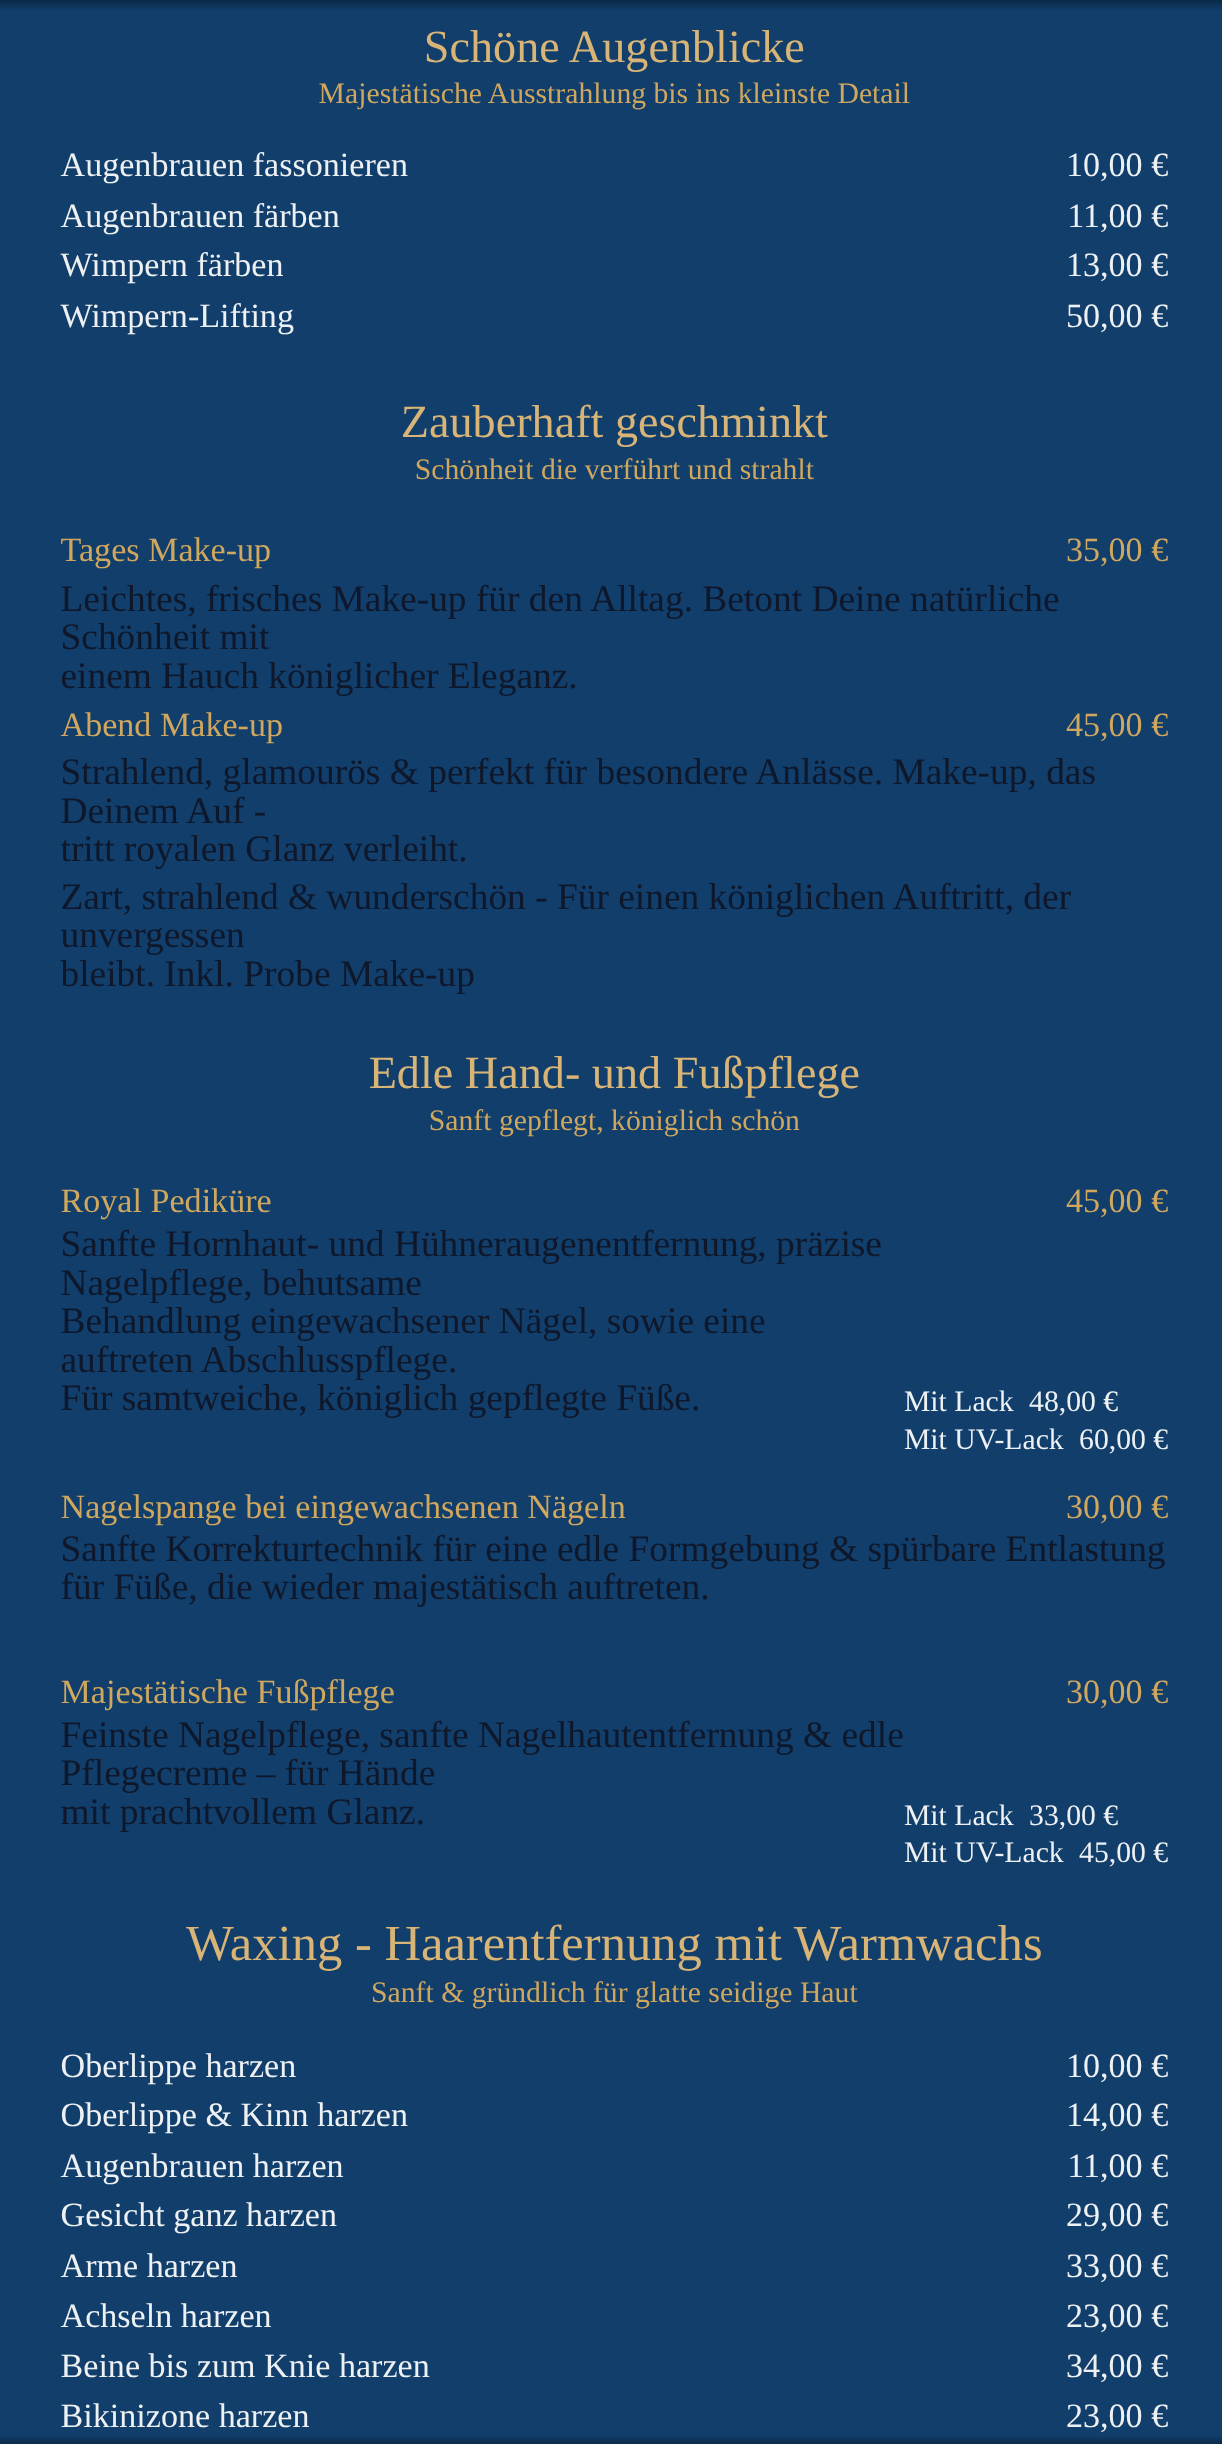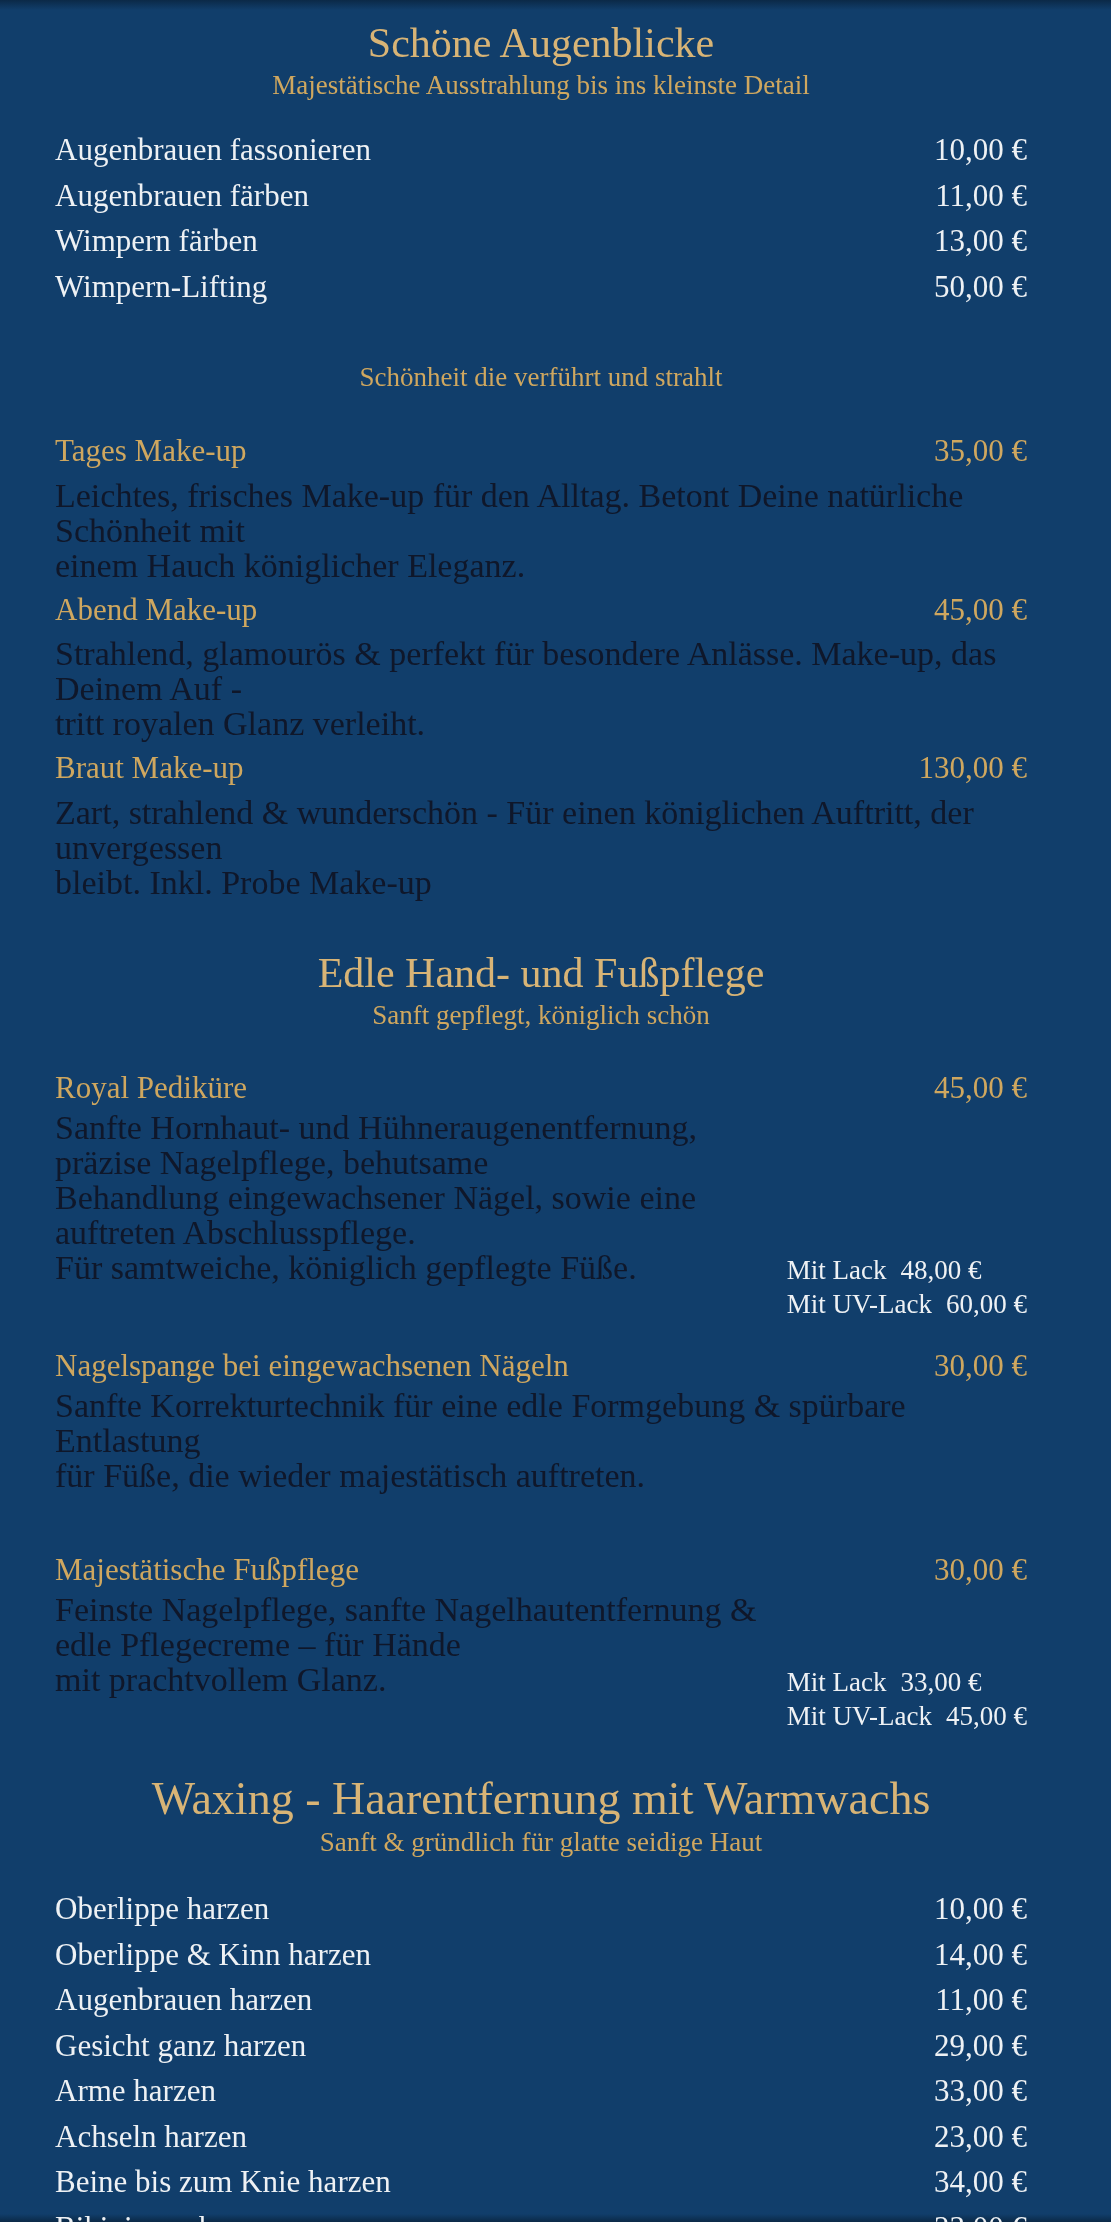--- a/index.html
+++ b/index.html
@@ -11,21 +11,21 @@
   }
   *{box-sizing:border-box;}
   html,body{margin:0;padding:0;}
   body{
     width:1111px;height:2222px;
     background:linear-gradient(180deg,var(--bg-edge) 0px,var(--bg) 10px,var(--bg) calc(100% - 8px),var(--bg-edge) 100%);
     font-family:"Liberation Serif","DejaVu Serif",serif;
     color:var(--white);
     overflow:hidden;
   }
-  .page{width:1111px;height:2222px;padding:20px 84px 0 55px;}
+  .page{width:1111px;height:2222px;padding:20px 49px 0 55px;}
 
   .section-title{
     margin:0;font-weight:normal;text-align:center;
     font-size:42px;line-height:1.12;color:var(--gold-bright);
   }
   .section-subtitle{
     margin:2px 0 0;font-weight:normal;text-align:center;
     font-size:27px;line-height:1.2;color:var(--gold);
   }
 
@@ -89,20 +89,21 @@
         <span class="price">13,00 €</span>
       </div>
       <div class="row">
         <span class="name">Wimpern-Lifting</span>
         <span class="price">50,00 €</span>
       </div>
     </div>
   </section>
 
   <section class="section-makeup">
+    <h1 class="section-title">Zauberhaft geschminkt</h1>
     <h2 class="section-subtitle">Schönheit die verführt und strahlt</h2>
 
     <div class="gold-item first">
       <div class="gold-row">
         <span class="name">Tages Make-up</span>
         <span class="price">35,00 €</span>
       </div>
       <p class="desc">Leichtes, frisches Make-up für den Alltag. Betont Deine natürliche Schönheit mit
 einem Hauch königlicher Eleganz.</p>
     </div>
@@ -110,24 +111,20 @@
     <div class="gold-item">
       <div class="gold-row">
         <span class="name">Abend Make-up</span>
         <span class="price">45,00 €</span>
       </div>
       <p class="desc">Strahlend, glamourös &amp; perfekt für besondere Anlässe. Make-up, das Deinem Auf -
 tritt royalen Glanz verleiht.</p>
     </div>
 
     <div class="gold-item">
-      <div class="gold-row">
-        <span class="name">Braut Make-up</span>
-        <span class="price">130,00 €</span>
-      </div>
       <p class="desc">Zart, strahlend &amp; wunderschön - Für einen königlichen Auftritt, der unvergessen
 bleibt. Inkl. Probe Make-up</p>
     </div>
   </section>
 
   <section class="section-care">
     <h1 class="section-title">Edle Hand- und Fußpflege</h1>
     <h2 class="section-subtitle">Sanft gepflegt, königlich schön</h2>
 
     <div class="gold-item first item-pedicure">

